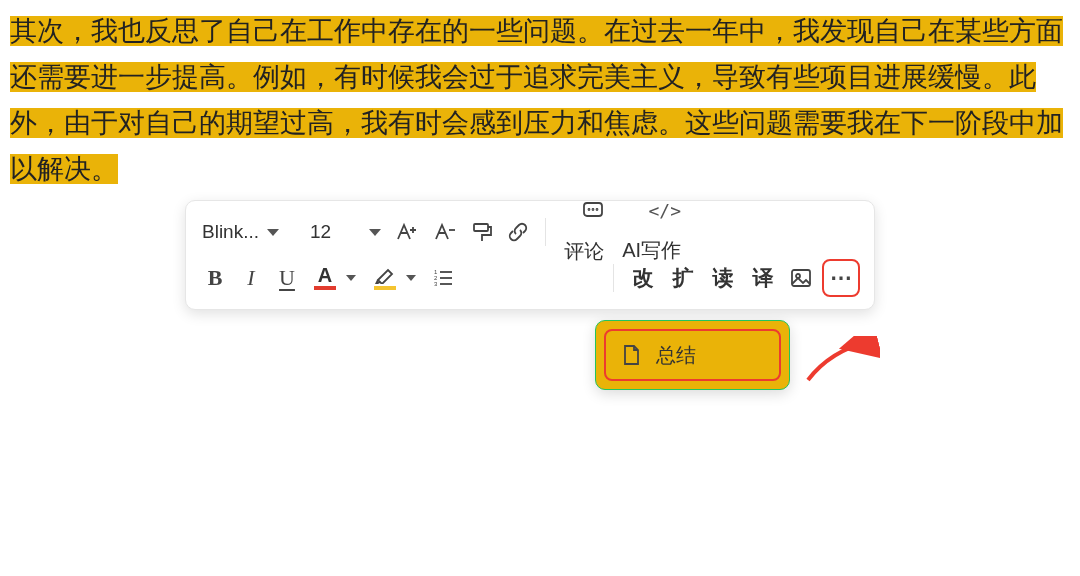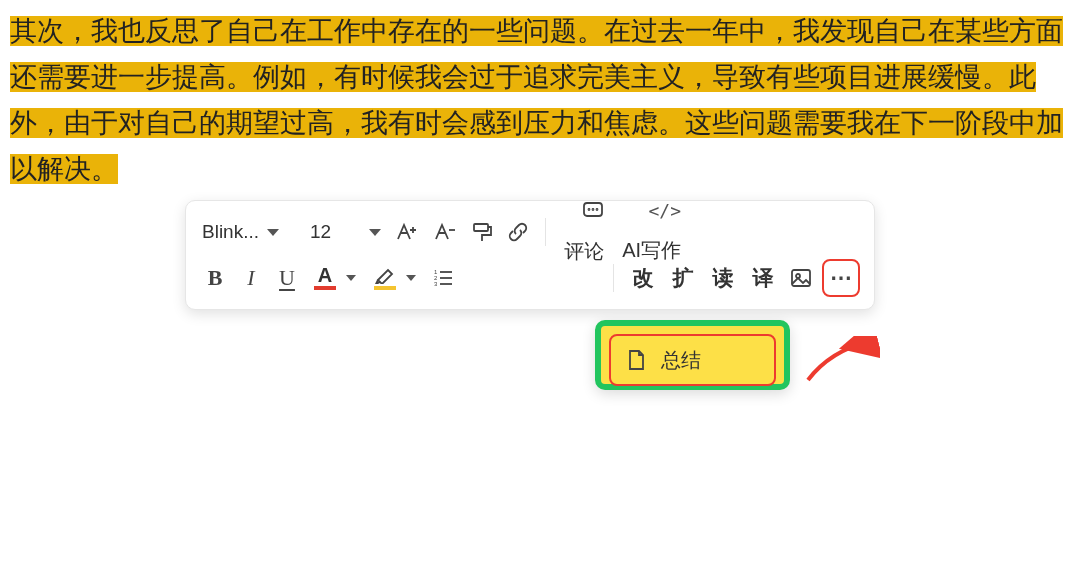--- a/index.html
+++ b/index.html
@@ -126,22 +126,22 @@
     font-size: 22px; color:#444; cursor:pointer;
     font-weight:700;
   }
 
   .dropdown {
     position:absolute;
     top: 320px;
     left: 595px;
     width: 195px;
     height: 70px;
-    background:#fde047;
-    border:6px solid #22c55e;
+    background:#eab308;
+    border:1px solid #22c55e;
     border-radius:10px;
     box-shadow: 0 4px 14px rgba(0,0,0,0.14);
     padding:8px;
   }
   .dd-item {
     border: 2px solid #ed3b2f;
     border-radius: 8px;
     height: 52px;
     display:flex; align-items:center; gap:14px;
     padding: 0 14px;

